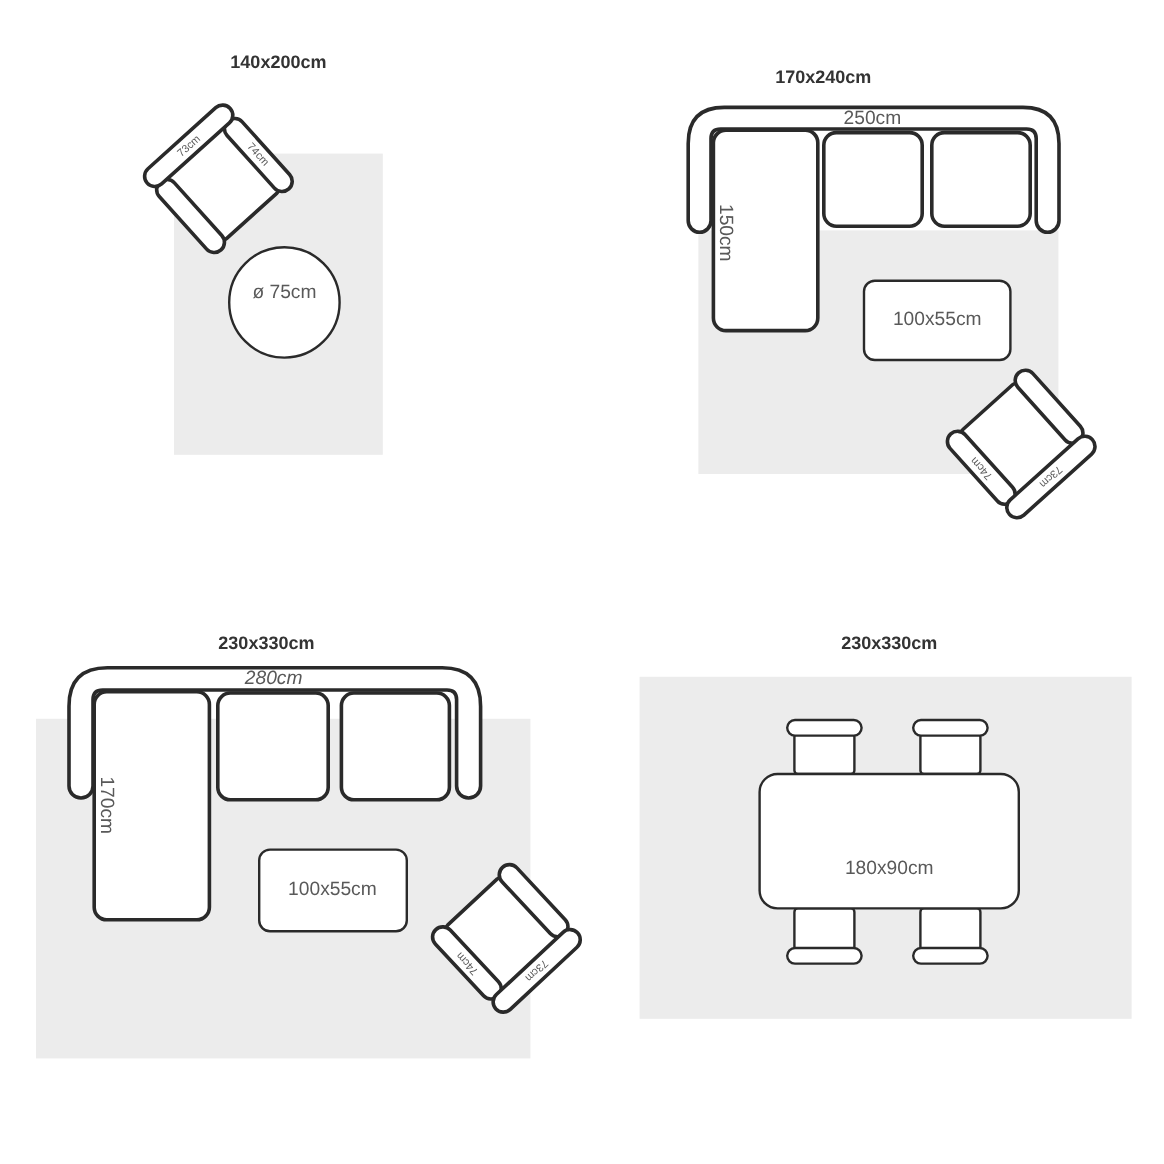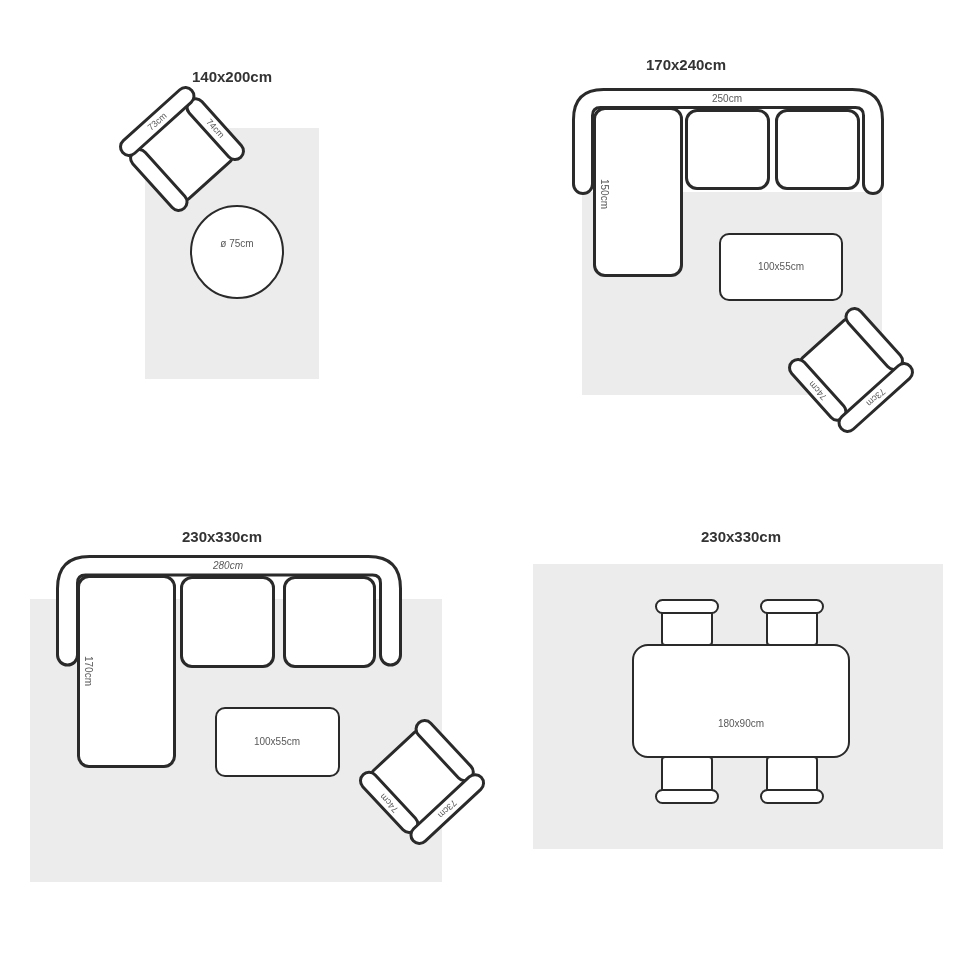--- a/index.html
+++ b/index.html
@@ -16,21 +16,21 @@
   .abs{position:absolute;box-sizing:border-box;}
   .panel-title{
     position:absolute;transform:translateX(-50%);
     font-size:15px;font-weight:bold;color:var(--title);white-space:nowrap;
   }
   .rug{position:absolute;background:var(--rug);}
   .outl{background:#ffffff;border:3px solid var(--outline);}
   .outl-thin{background:#ffffff;border:2.5px solid var(--outline);}
   .dim{
     position:absolute;transform:translate(-50%,-50%);
-    font-size:10px;color:var(--label);white-space:nowrap;line-height:1;
+    font-size:16px;color:var(--label);white-space:nowrap;line-height:1;
   }
   .dim.vert{writing-mode:vertical-rl;transform:translate(-50%,-50%);}
   
   .armchair{position:absolute;width:96px;height:94px;}
   .armchair .seat{left:15px;top:15px;width:66px;height:75px;border-radius:5px;z-index:1;}
   .armchair .arm-l{left:0;top:15px;width:20px;height:79px;border-radius:10px;z-index:2;}
   .armchair .arm-r{left:76px;top:15px;width:20px;height:79px;border-radius:10px;z-index:2;}
   .armchair .back{left:0;top:0;width:96px;height:20px;border-radius:10px;z-index:3;}
   .armchair .back-label{
     position:absolute;left:0;top:1px;width:96px;text-align:center;
@@ -47,21 +47,21 @@
   .chair-seat{border-radius:4px;z-index:1;border-width:2.5px;}
   .chair-back{border-radius:8px;z-index:2;border-width:2.5px;}
   .dining-table{border-radius:16px;z-index:3;}
   svg{position:absolute;overflow:visible;}
   svg path{fill:#ffffff;stroke:var(--outline);stroke-width:3;stroke-linejoin:round;}
 </style>
 </head>
 <body>
 
 <div class="abs" style="left:0;top:0;width:485px;height:485px;">
-  <div class="panel-title" style="left:232px;top:68px;">140x200cm</div>
+  <div class="panel-title" style="left:232px;top:44px;">140x200cm</div>
   <div class="rug" style="left:145px;top:128px;width:174px;height:251px;"></div>
 
   <div class="armchair" style="left:134px;top:102px;transform:rotate(-42deg);">
     <div class="abs outl seat"></div>
     <div class="abs outl arm-l"></div>
     <div class="abs outl arm-r"></div>
     <div class="abs outl back"></div>
     <div class="back-label">73cm</div>
     <div class="side-label">74cm</div>
   </div>

